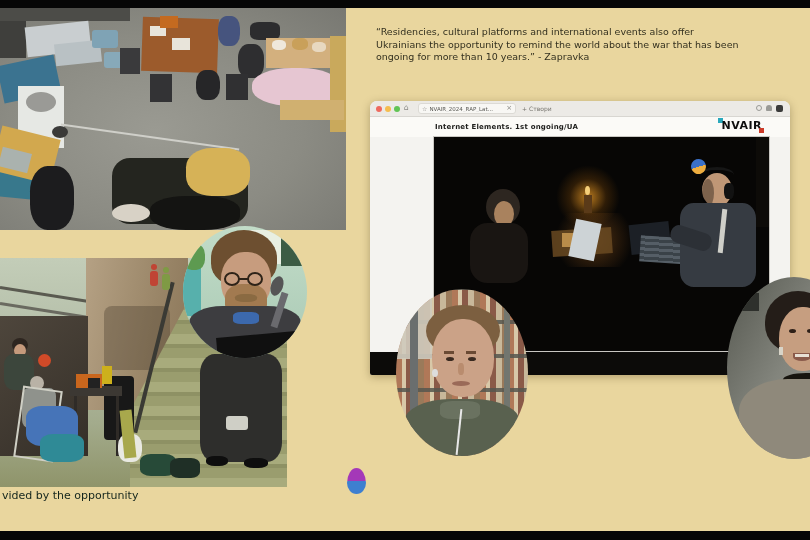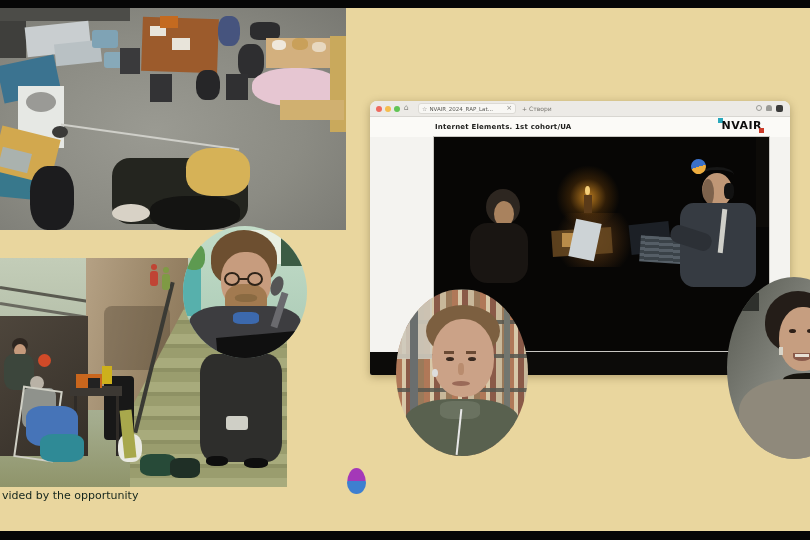--- a/index.html
+++ b/index.html
@@ -149,20 +149,21 @@
     <div class="s" style="left:122px;top:152px;width:12px;height:48px;background:#a8a84c;transform:rotate(-6deg)"></div>
     <div class="s" style="left:140px;top:196px;width:36px;height:22px;background:#274a38;border-radius:30%"></div>
     <div class="s" style="left:170px;top:200px;width:30px;height:20px;background:#1f2f26;border-radius:30%"></div>
     <div class="s" style="left:200px;top:96px;width:82px;height:108px;background:#2e2e2c;border-radius:18%"></div>
     <div class="s" style="left:226px;top:158px;width:22px;height:14px;background:#cfcfc6;border-radius:3px"></div>
     <div class="s" style="left:206px;top:198px;width:22px;height:10px;background:#0e0e0e;border-radius:40%"></div>
     <div class="s" style="left:244px;top:200px;width:24px;height:10px;background:#0e0e0e;border-radius:40%"></div>
   </div>
 
   <div id="caption" class="s">vided by the opportunity</div>
+  <div id="quote" class="s">“Residencies, cultural platforms and international events also offer Ukrainians the opportunity to remind the world about the war that has been ongoing for more than 10 years.” - Zapravka</div>
 
   <div id="browser">
     <div class="chrome">
       <span class="tl tl-close"></span>
       <span class="tl tl-min"></span>
       <span class="tl tl-zoom"></span>
       <span class="home">⌂</span>
       <div class="tab">
         <span class="star">☆</span>
         <span class="tab-title">NVAIR_2024_RAP_Lat...</span>
@@ -170,21 +171,21 @@
       </div>
       <div class="newtab">
         <span>+</span>
         <span class="nt-label">Створи</span>
       </div>
       <span class="ric clock"></span>
       <span class="ric bell"></span>
       <span class="ric avatar"></span>
     </div>
     <div class="pagehead">
-      <span class="ptitle">Internet Elements. 1st cohort/UA</span>
+      <span class="ptitle">Internet Elements. 1st ongoing/UA</span>
       <span class="logo"><i class="lsq lblue"></i><b>NVAIR</b><i class="lsq lred"></i></span>
     </div>
     <div class="vidwrap">
       <div class="s" style="left:122px;top:28px;width:64px;height:64px;background:radial-gradient(circle,#b97a1e 0%,rgba(120,70,10,.35) 40%,rgba(0,0,0,0) 70%)"></div>
       <div class="s" style="left:151px;top:49px;width:5px;height:9px;background:#f5cf7a;border-radius:50%"></div>
       <div class="s" style="left:150px;top:58px;width:8px;height:18px;background:#5a3a18"></div>
       <div class="s" style="left:112px;top:76px;width:96px;height:54px;background:radial-gradient(circle,rgba(160,95,30,.5) 0%,rgba(0,0,0,0) 70%)"></div>
       <div class="s" style="left:118px;top:92px;width:60px;height:26px;background:#6a4a22;opacity:.85;transform:rotate(-4deg)"></div>
       <div class="s" style="left:128px;top:96px;width:24px;height:14px;background:#b98c4a"></div>
       <div class="s" style="left:138px;top:84px;width:26px;height:38px;background:#cdd3d6;transform:rotate(12deg)"></div>

